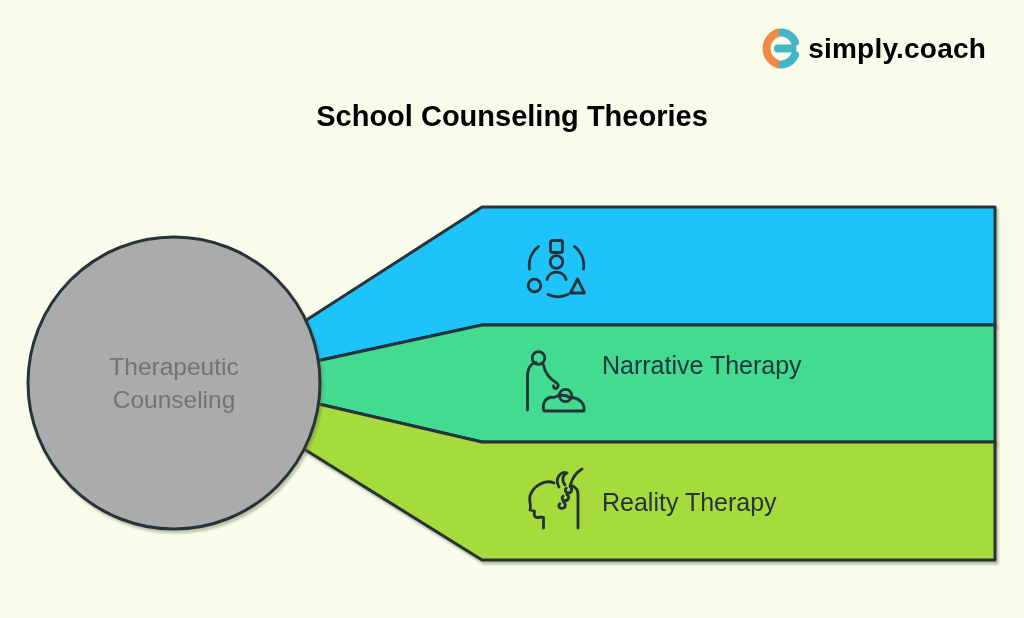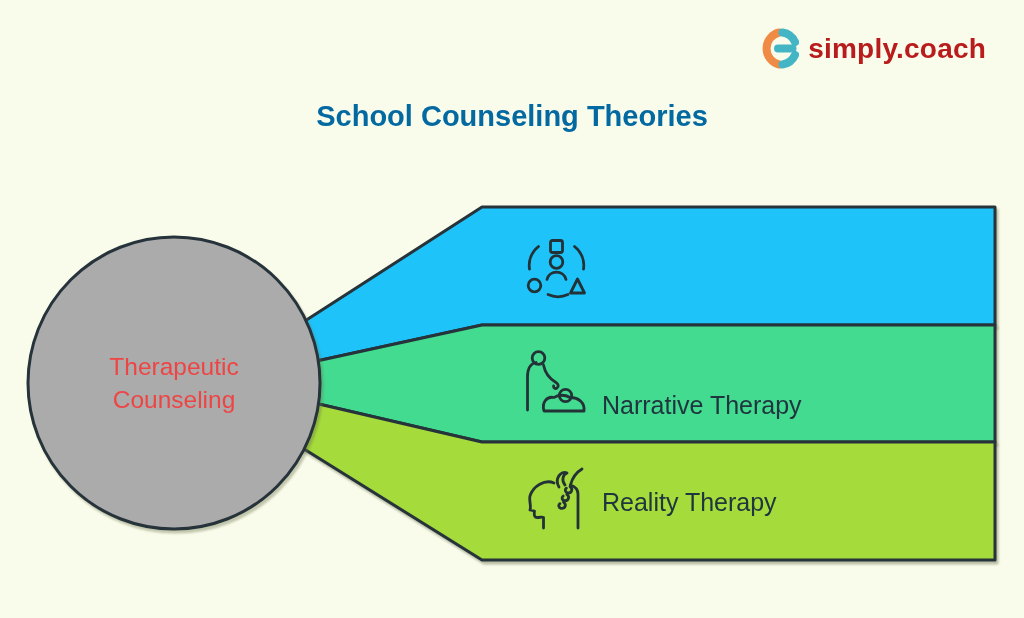--- a/index.html
+++ b/index.html
@@ -6,41 +6,41 @@
   .stage{
     position:relative;width:1024px;height:618px;overflow:hidden;
     background:#FAFCEB;
     font-family:"Liberation Sans", sans-serif;
   }
   .logo{
     position:absolute;top:26px;right:38px;
     display:flex;align-items:center;gap:9px;
   }
   .logo-text{
-    font-size:28px;font-weight:700;color:#b91c1c;letter-spacing:.2px;
+    font-size:28px;font-weight:700;color:#000000;letter-spacing:.2px;
   }
   .page-title{
     position:absolute;top:100px;left:0;width:1024px;margin:0;
-    text-align:center;font-size:29px;font-weight:700;color:#0369a1;
+    text-align:center;font-size:29px;font-weight:700;color:#000000;
   }
   .diagram{position:absolute;left:0;top:0;}
   .banner{stroke:#26333A;stroke-width:3;stroke-linejoin:round;
     filter:drop-shadow(2px 3px 1px rgba(104,114,74,.45));}
   .hub{stroke:#26333A;stroke-width:3;
     filter:drop-shadow(2px 3px 1px rgba(104,114,74,.40));}
   .icon{fill:none;stroke-width:2.8;stroke-linecap:round;stroke-linejoin:round;}
   .hub-label{
     position:absolute;left:54px;top:350px;width:240px;
-    text-align:center;font-size:24.5px;line-height:33px;color:#ef4444;
+    text-align:center;font-size:24.5px;line-height:33px;color:#737373;
   }
   .branch-label{
     position:absolute;left:602px;width:360px;
     font-size:25px;line-height:26px;color:#20363E;
   }
-  .bl-1{top:255px;} .bl-2{top:392px;} .bl-3{top:489px;}
+  .bl-1{top:255px;} .bl-2{top:352px;} .bl-3{top:489px;}
   .logo-mark{display:block;}
 </style>
 </head>
 <body>
 
 <div class="stage">
 
   <div class="logo">
     <svg class="logo-mark" width="45" height="45" viewBox="0 0 45 45">
       <path d="M 25,6.5 A 16.5,16.5 0 0 0 25,38.5" fill="none" stroke-width="8" stroke-linecap="round" stroke="#EF8B45"></path>

